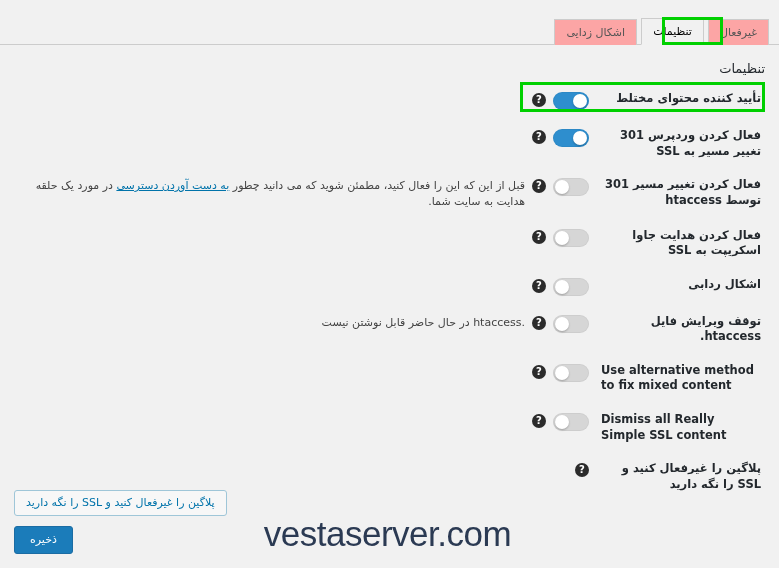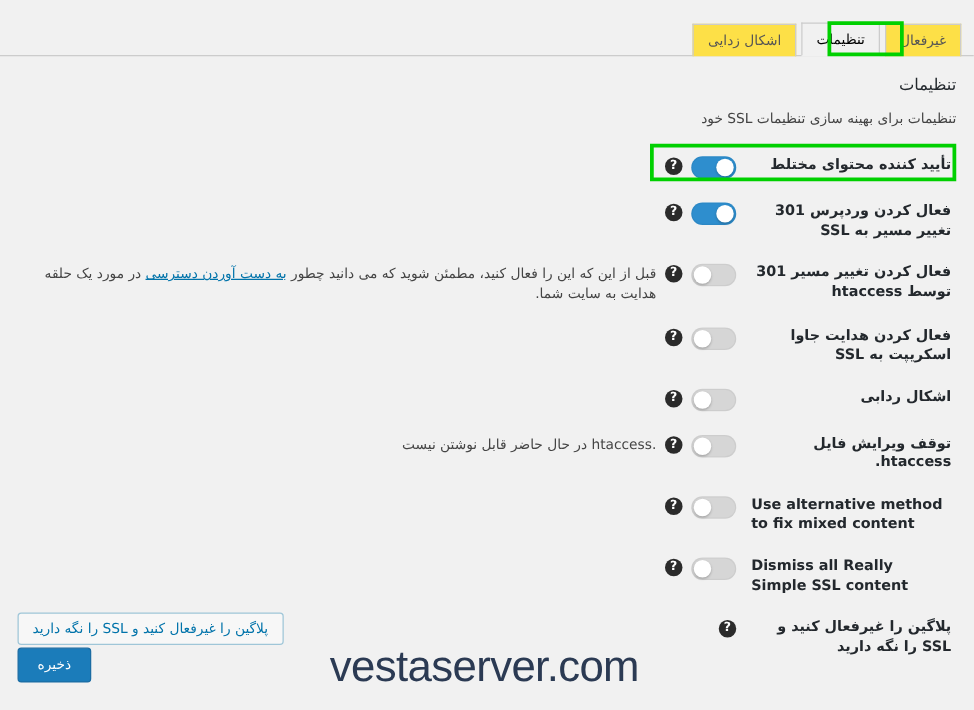--- a/index.html
+++ b/index.html
@@ -50,21 +50,21 @@
     background: transparent;
     border: 1px solid transparent;
     border-bottom: none;
     color: #555;
     cursor: pointer;
     position: relative;
     top: 1px;
     white-space: nowrap;
   }
   .tab.inactive {
-    background: #fde047;
+    background: #fca5a5;
     border-color: #ccc;
     color: #555;
     text-align: center;
   }
   .tab.active {
     background: #f1f1f1;
     border: 1px solid #ccc;
     border-bottom-color: #f1f1f1;
     color: #000;
     font-weight: normal;
@@ -223,21 +223,21 @@
     height: 30px;
   }
   .deactivate-wrap {
     position: absolute;
     left: 0;
     top: -38px;
   }
   .save-wrap {
     position: absolute;
     left: 0;
-    bottom: 12px;
+    bottom: 4px;
   }
   
   .watermark {
     position: absolute;
     left: 0;
     right: 4px;
     bottom: 14px;
     text-align: center;
     font-family: "Liberation Sans", sans-serif;
     font-size: 35px;
@@ -258,21 +258,20 @@
   <div class="tabbar">
     <div class="tab inactive">غیرفعال</div>
     <div class="tab active">تنظیمات</div>
     <div class="tab inactive">اشکال زدایی</div>
     <div class="tab-highlight"></div>
   </div>
 
   <div class="content">
 
     <h2 class="section-title">تنظیمات</h2>
-    <div class="section-desc">تنظیمات برای بهینه سازی تنظیمات SSL خود</div>
 
     <table class="form-table">
 
       <tbody>
           <tr>
         <td class="th-label">تأیید کننده محتوای مختلط</td>
         <td class="td-control">
           <div class="control-row">
             <div class="switch on">
               <div class="knob"></div>

